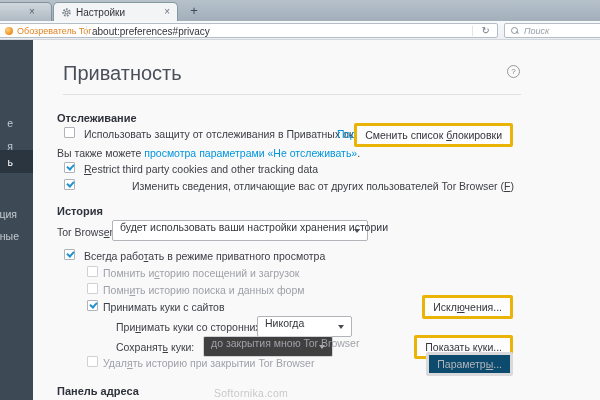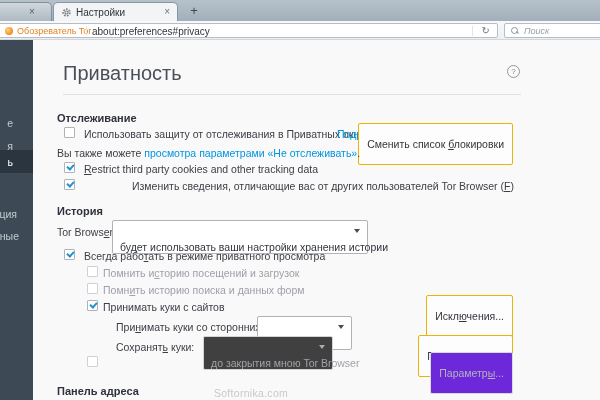--- a/index.html
+++ b/index.html
@@ -57,25 +57,25 @@
           border-radius:50%;font-size:8px;line-height:12px;text-align:center;color:#85858a;}
   .rule{position:absolute;left:63px;top:94px;width:458px;height:1px;background:#dfe0e2;}
   .sect{position:absolute;font-size:11px;font-weight:bold;color:#2f323a;white-space:nowrap;}
   .lbl{position:absolute;font-size:10.5px;color:#3c3e44;white-space:nowrap;}
   .lbl.gray{color:#9fa1a8;}
   .link{color:#0095dd;cursor:pointer;}
   .cb{position:absolute;width:11px;height:11px;background:#fff;border:1px solid #b0b4b8;border-radius:1px;}
   .cb.checked::after{content:"";position:absolute;left:2px;top:1px;width:5px;height:3px;
           border-left:2px solid #2191d0;border-bottom:2px solid #2191d0;transform:rotate(-48deg);}
   .cb.disabled{border-color:#cfd1d4;}
-  .btn{position:absolute;font-size:10.5px;color:#34363c;background:#fdfdfd;border:1px solid #eab308;
-          border-radius:2px;padding:14px 8px;white-space:nowrap;}
-  .btn.disabled{color:#b4b5ba;border-color:#dadadd;background:#6d28d9;text-align:right;}
-  .select{position:absolute;height:34px;font-size:10.5px;color:#34363c;background:#fff;
-          border:1px solid #b0b4b8;border-radius:2px;padding:20px 20px 0 7px;white-space:nowrap;}
+  .btn{position:absolute;font-size:10.5px;color:#34363c;background:#fdfdfd;border:3px solid #eab308;
+          border-radius:2px;padding:3px 8px;white-space:nowrap;}
+  .btn.disabled{color:#b4b5ba;border-color:#dadadd;background:#0c4a6e;text-align:right;}
+  .select{position:absolute;height:21px;font-size:10.5px;color:#34363c;background:#fff;
+          border:1px solid #b0b4b8;border-radius:2px;padding:0 20px 0 7px;white-space:nowrap;}
   .select::after{content:"";position:absolute;right:7px;top:8px;
           border:3.5px solid transparent;border-top:4.5px solid #4a4d52;}
   .select.disabled{color:#a0a2a8;border-color:#d2d3d6;background:#404040;}
   .select.disabled::after{border-top-color:#a8aaae;}
   .watermark{position:absolute;left:0;top:387px;width:502px;text-align:center;
           font-size:10.5px;color:#c9c9cb;letter-spacing:.3px;}
 </style>
 </head>
 <body>
 
@@ -162,19 +162,20 @@
   <button class="btn" style="right:87px;top:295px;">Искл<u>ю</u>чения...</button>
 
   <span class="lbl" style="left:116px;top:321px;">При<u>н</u>имать куки со сторонних сайтов:</span>
   <div class="select" style="left:257px;top:316px;width:95px;">Никогда</div>
 
   <span class="lbl" style="left:116px;top:341px;">Сохранят<u>ь</u> куки:</span>
   <div class="select disabled" style="left:203px;top:336px;width:130px;">до закрытия мною Tor Browser</div>
   <button class="btn" style="right:87px;top:335px;">Пока<u>з</u>ать куки...</button>
 
   <span class="cb disabled" style="left:87px;top:356px;"></span>
+  <span class="lbl gray" style="left:103px;top:357px;">Удал<u>я</u>ть историю при закрытии Tor Browser</span>
   <button class="btn disabled" style="right:87px;top:352px;">Параметр<u>ы</u>...</button>
 
   <div class="sect" style="left:57px;top:385px;">Панель адреса</div>
 
   <div class="watermark">Softornika.com</div>
 
 </div>
 
 </body></html>

